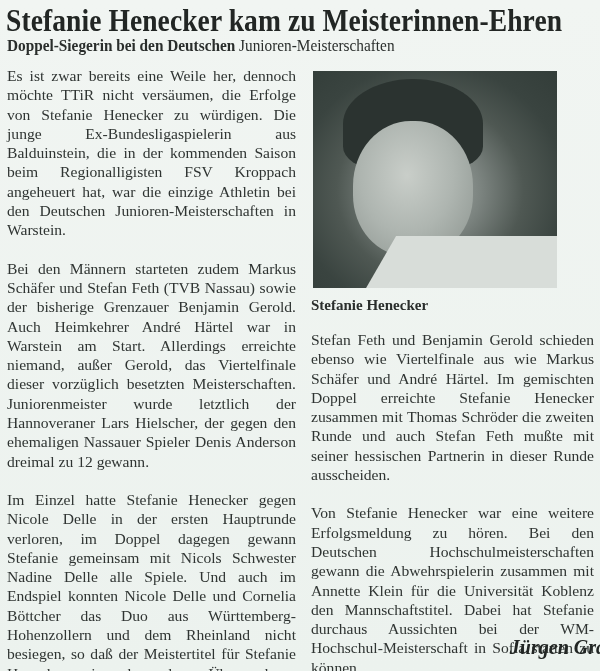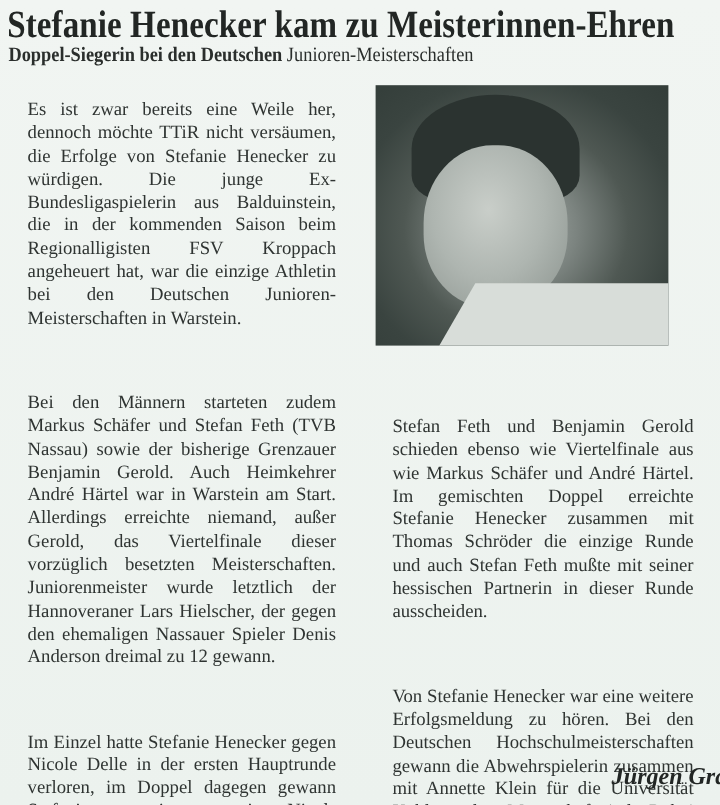--- a/index.html
+++ b/index.html
@@ -24,21 +24,21 @@
     .subhead {
       position: absolute; left: 7px; top: 36px;
       font-size: 17px; white-space: nowrap; color: #2a2e2c;
       transform: scaleX(0.9); transform-origin: left top;
     }
     .subhead b { font-weight: bold; }
     .col {
       position: absolute; font-size: 15.6px; line-height: 19.3px;
       text-align: justify; color: #2f3432;
     }
-    .col p { margin: 16px; }
+    .col p { margin: 0; }
     .col-left { left: 7px; top: 66px; width: 289px; }
     .col-right { left: 311px; top: 330px; width: 283px; }
     .para-gap { height: 19px; }
     .photo {
       position: absolute; left: 313px; top: 71px; width: 244px; height: 217px;
       background: radial-gradient(ellipse at 48% 55%, #a9b0ac 0%, #7c8480 28%, #4f5853 52%, #3a4440 75%, #333d39 100%);
       overflow: hidden;
     }
     .photo .hair {
       position: absolute; left: 30px; top: 8px; width: 140px; height: 90px;
@@ -78,22 +78,23 @@
     <div class="para-gap"></div>
     <p>Im Einzel hatte Stefanie Henecker gegen Nicole Delle in der ersten Hauptrunde verloren, im Doppel dagegen gewann Stefanie gemeinsam mit Nicols Schwester Nadine Delle alle Spiele. Und auch im Endspiel konnten Nicole Delle und Cornelia Böttcher das Duo aus Württemberg-Hohenzollern und dem Rheinland nicht besiegen, so daß der Meistertitel für Stefanie Henecker eine besondere Überraschung darstellte. Die Junioren des Rheinlandes konnten den Erfolg ihrer Mannschaftskameradin nicht kopieren.</p>
   </div>
 
   <div class="photo" title="Portrait photo of Stefanie Henecker smiling">
     <div class="hair"></div>
     <div class="face"></div>
     <div class="collar"></div>
   </div>
 
+  <div class="caption">Stefanie Henecker</div>
 
   <div class="col col-right">
-    <p>Stefan Feth und Benjamin Gerold schieden ebenso wie Viertelfinale aus wie Markus Schäfer und André Härtel. Im gemischten Doppel erreichte Stefanie Henecker zusammen mit Thomas Schröder die einzige Runde und auch Stefan Feth mußte mit seiner hessischen Partnerin in dieser Runde ausscheiden.</p>
+    <p>Stefan Feth und Benjamin Gerold schieden ebenso wie Viertelfinale aus wie Markus Schäfer und André Härtel. Im gemischten Doppel erreichte Stefanie Henecker zusammen mit Thomas Schröder die zweiten Runde und auch Stefan Feth mußte mit seiner hessischen Partnerin in dieser Runde ausscheiden.</p>
     <div class="para-gap"></div>
     <p>Von Stefanie Henecker war eine weitere Erfolgsmeldung zu hören. Bei den Deutschen Hochschulmeisterschaften gewann die Abwehrspielerin zusammen mit Annette Klein für die Universität Koblenz den Mannschaftstitel. Dabei hat Stefanie durchaus Aussichten bei der WM-Hochschul-Meisterschaft in Sofia starten zu können.</p>
   </div>
 
   <div class="author">Jürgen Grab</div>
 
 </div>
 
 </body></html>

